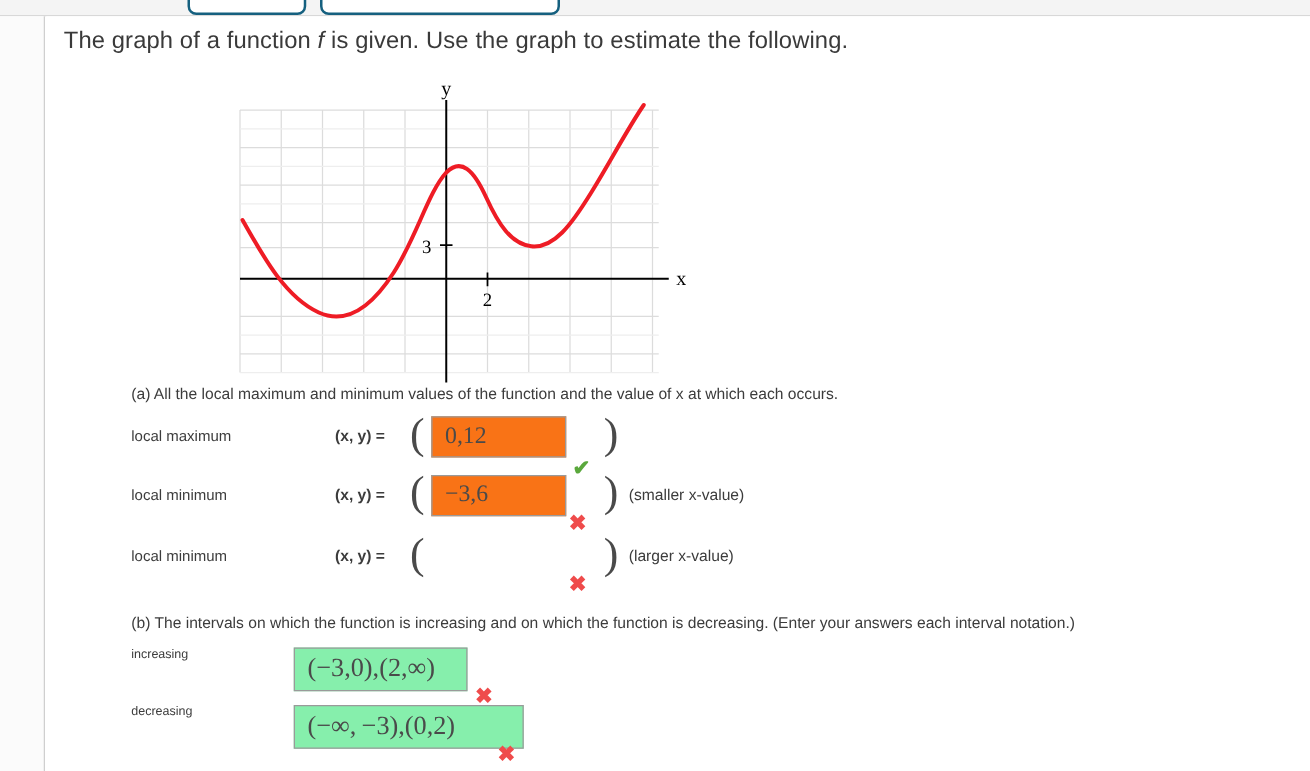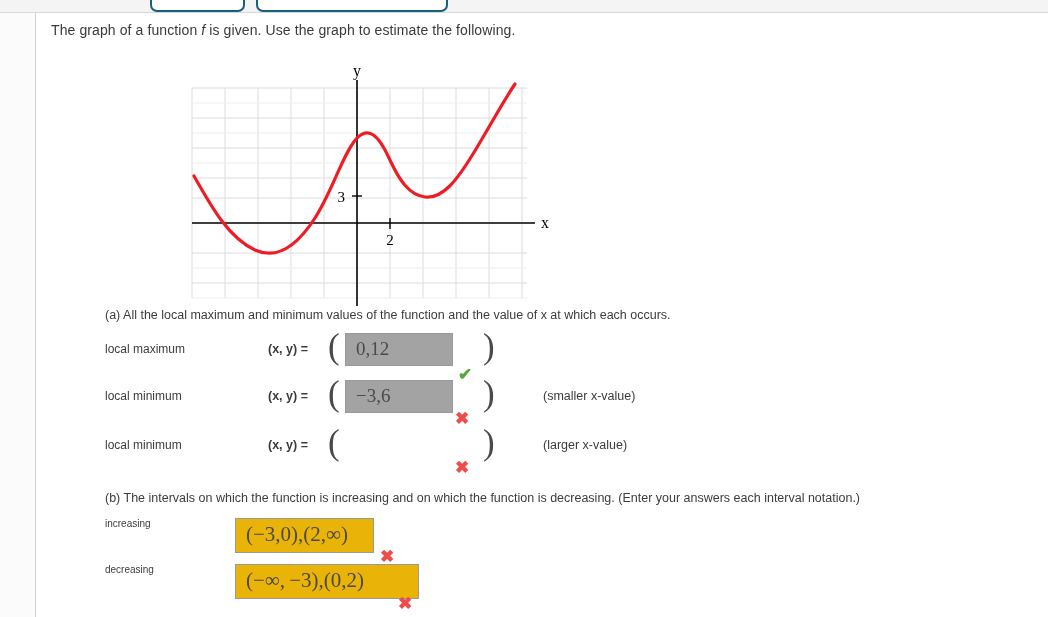--- a/index.html
+++ b/index.html
@@ -52,21 +52,21 @@
     position: absolute;
     left: 37px; top: 13px;
     width: 1011px;
     height: 604px;
     background: #ffffff;
   }
 
   #prompt {
     position: absolute;
     left: 14px; top: 9px;
-    font-size: 14px;
+    font-size: 19px;
     color: #3a3a3a;
     letter-spacing: 0.1px;
     white-space: nowrap;
   }
   .it { font-style: italic; }
 
   
   #graph-figure {
     position: absolute;
     left: 100px; top: 45px;
@@ -110,36 +110,35 @@
     font-size: 35px;
     color: #4a4a4a;
     font-family: "Liberation Serif", serif;
     font-weight: 300;
   }
   .ansbox {
     position: absolute;
     top: 0;
     height: 33px;
     border: 1px solid #9a9a9a;
-    background: #a3a3a3;
+    background: #f97316;
     box-sizing: border-box;
     font-family: "Liberation Serif", serif;
     font-size: 19px;
     color: #4a4a4a;
     padding: 4px 0 0 10px;
     white-space: nowrap;
     overflow: hidden;
   }
   .hint {
     position: absolute;
     top: 9px;
     font-size: 12.5px;
     color: #3c3c3c;
     white-space: nowrap;
-    margin-left: 40px;
   }
   .mark {
     position: absolute;
     font-size: 17px;
     font-weight: bold;
     line-height: 1;
   }
   .mark-correct { color: #5aa83c; }
   .mark-wrong { color: #ef4b4b; }
 
@@ -150,21 +149,21 @@
     top: 0;
     font-size: 10px;
     color: #3c3c3c;
     white-space: nowrap;
   }
   .b-box {
     position: absolute;
     top: 0;
     height: 35px;
     border: 1px solid #9a9a9a;
-    background: #eab308;
+    background: #86efac;
     box-sizing: border-box;
     font-family: "Liberation Serif", serif;
     font-size: 21px;
     color: #4a4a4a;
     padding: 3px 10px 0 10px;
     white-space: nowrap;
   }
 </style>
 </head>
 <body>

